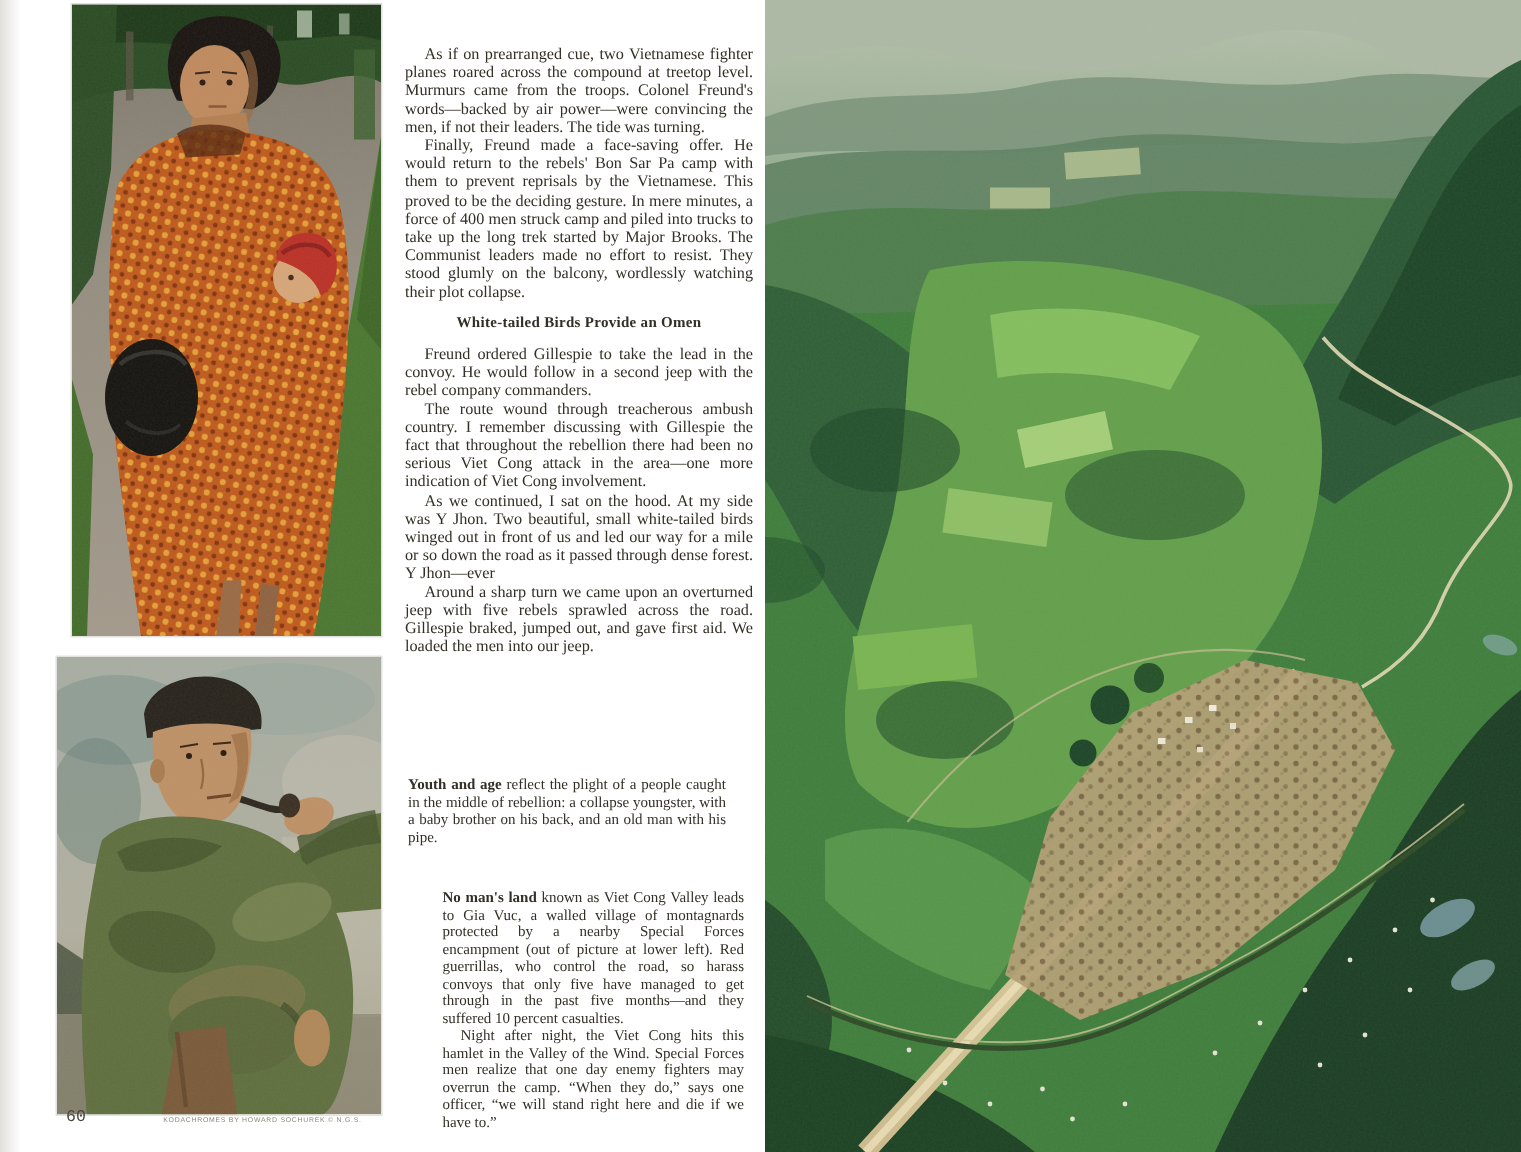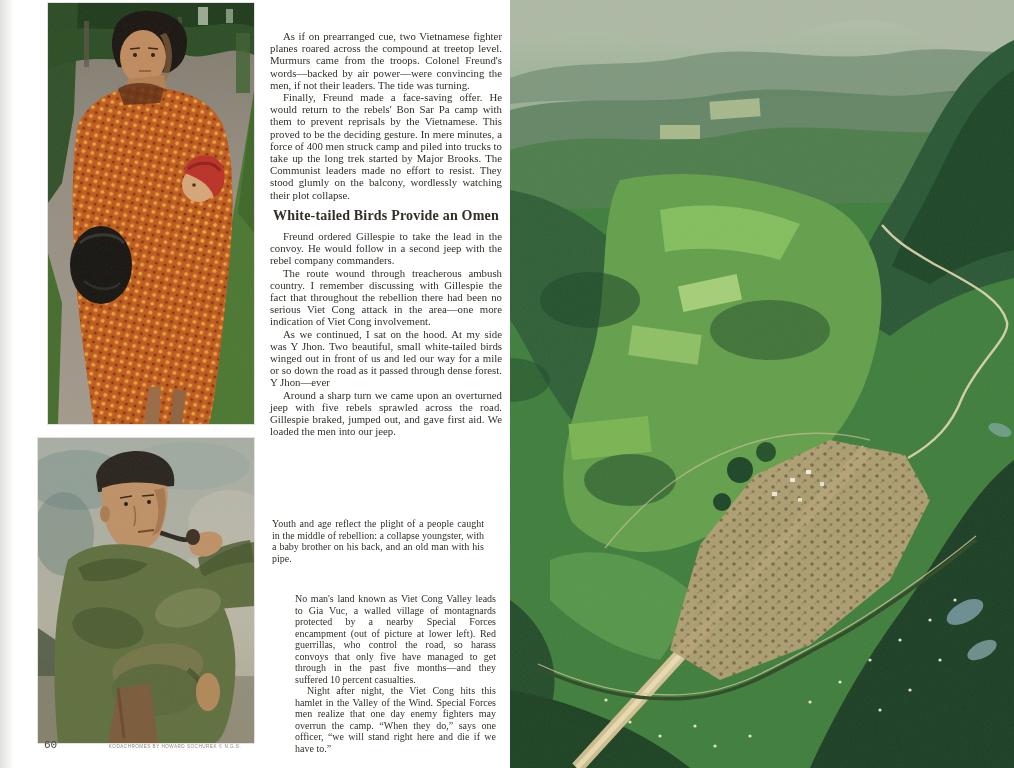--- a/index.html
+++ b/index.html
@@ -17,25 +17,25 @@
   .photo svg{display:block;width:100%;height:100%;}
   #photo-boy{left:48px;top:3px;width:206px;height:421px;}
   #photo-oldman{left:38px;top:438px;width:216px;height:305px;}
   #photo-aerial{left:510px;top:0;width:504px;height:768px;box-shadow:none;}
   .column{
     position:absolute;left:270px;top:30px;width:232px;
     font-size:10.8px;line-height:12.2px;text-align:justify;
   }
   .column p{margin:0;text-indent:13px;}
   .column h3{
-    margin:9px 0 8px 0;font-size:14px;text-align:center;font-weight:bold;
+    margin:9px 0 8px 0;font-size:10px;text-align:center;font-weight:bold;
     letter-spacing:.2px;
   }
   .caption{position:absolute;font-size:10px;line-height:11.5px;text-align:justify;}
-  .caption b{font-weight:normal;}
+  .caption b{font-weight:bold;}
   #caption-youth{left:272px;top:518px;width:212px;}
   #caption-nml{left:295px;top:593px;width:201px;}
   #caption-nml p{margin:0;}
   #caption-nml p + p{text-indent:12px;}
   .folio{
     position:absolute;left:44px;top:739px;font-size:11px;color:#4a463c;
     font-family:Liberation Mono, monospace;
   }
   .credit{
     position:absolute;left:96px;top:744px;width:158px;text-align:center;

